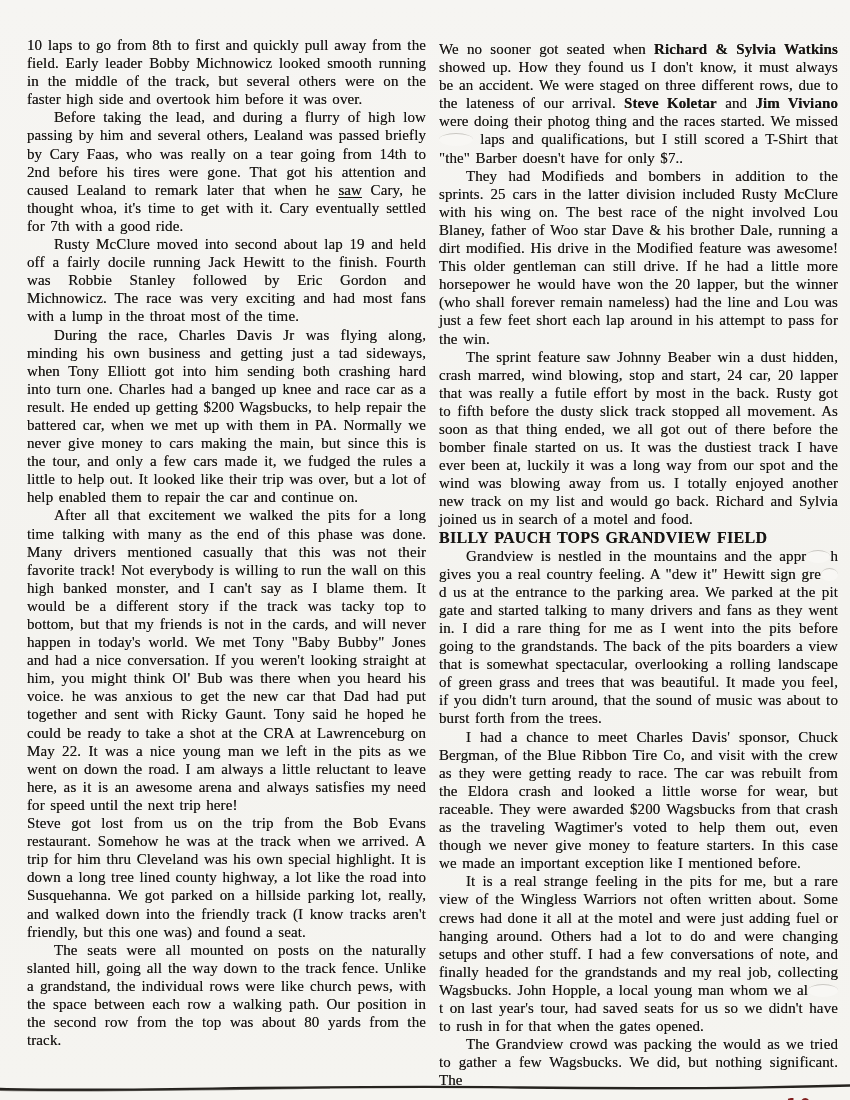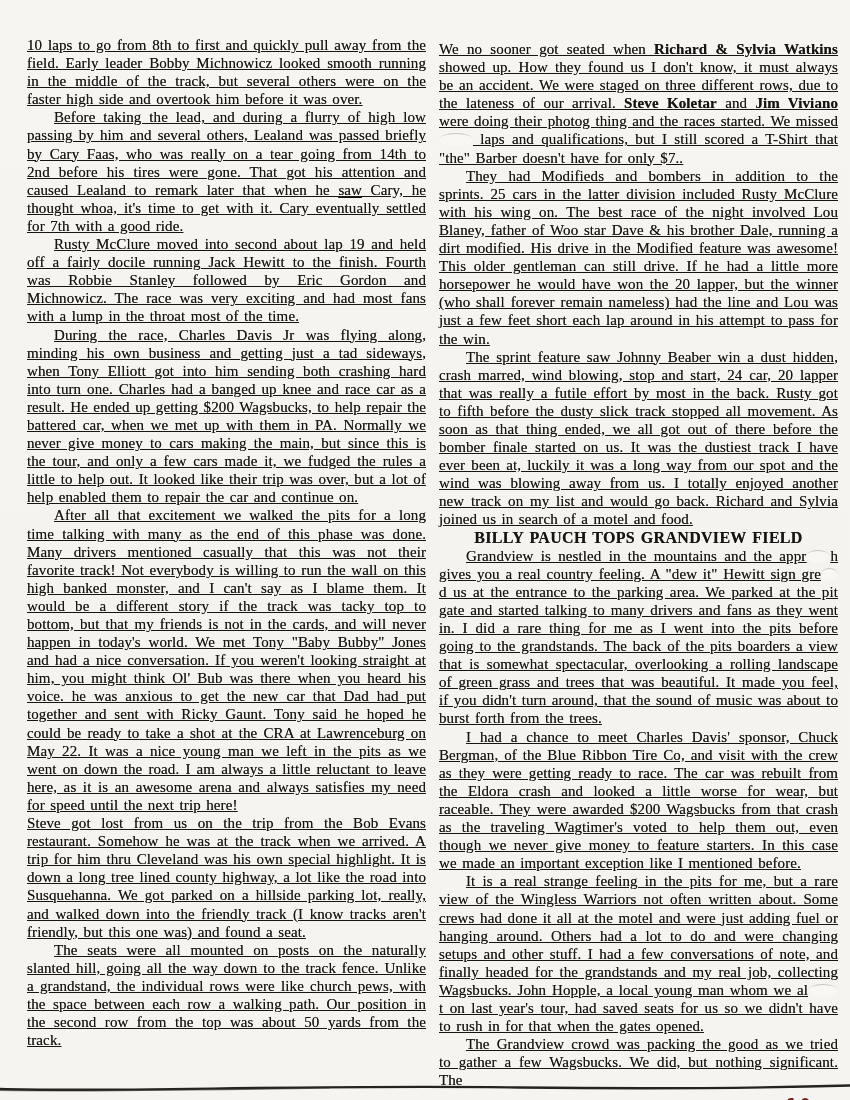--- a/index.html
+++ b/index.html
@@ -17,25 +17,25 @@
     width:399px;
     font-size:15px;
     line-height:18.1px;
     text-align:justify;
     word-spacing:1.6px;
     letter-spacing:0.1px;
     text-shadow:0 0 0.4px rgba(20,15,10,0.65);
   }
   .col-left{left:27px;top:36px;}
   .col-right{left:431px;top:40px;margin-left:8px;}
-  p{margin:0;padding:0;text-decoration:underline;}
+  p{margin:0;padding:0;}
   p.indent{text-indent:27px;}
   h3.heading{
     margin:0;padding:0;
-    text-align:center;
+    text-align:left;
     font-size:16px;
     font-weight:bold;
     line-height:18.1px;
     letter-spacing:0.3px;
     text-indent:0;
   }
   .b{font-weight:bold;}
   .u{
     text-decoration:underline;
     text-decoration-thickness:1.4px;
@@ -75,32 +75,32 @@
 
 <div class="page">
 
   <div class="col col-left">
     <p>10 laps to go from 8th to first and quickly pull away from the field. Early leader Bobby Michnowicz looked smooth running in the middle of the track, but several others were on the faster high side and overtook him before it was over.</p>
     <p class="indent"><span>Before taking the lead, and during a flurry of high low passing by him and several others, Lealand was passed briefly by Cary Faas, who was really on a tear going from 14th to 2nd before his tires were gone. That got his attention and caused Lealand to remark later that when he </span><span class="u">saw</span><span> Cary, he thought whoa, it's time to get with it. Cary eventually settled for 7th with a good ride.</span></p>
     <p class="indent">Rusty McClure moved into second about lap 19 and held off a fairly docile running Jack Hewitt to the finish. Fourth was Robbie Stanley followed by Eric Gordon and Michnowicz. The race was very exciting and had most fans with a lump in the throat most of the time.</p>
     <p class="indent">During the race, Charles Davis Jr was flying along, minding his own business and getting just a tad sideways, when Tony Elliott got into him sending both crashing hard into turn one. Charles had a banged up knee and race car as a result. He ended up getting $200 Wagsbucks, to help repair the battered car, when we met up with them in PA. Normally we never give money to cars making the main, but since this is the tour, and only a few cars made it, we fudged the rules a little to help out. It looked like their trip was over, but a lot of help enabled them to repair the car and continue on.</p>
     <p class="indent">After all that excitement we walked the pits for a long time talking with many as the end of this phase was done. Many drivers mentioned casually that this was not their favorite track! Not everybody is willing to run the wall on this high banked monster, and I can't say as I blame them. It would be a different story if the track was tacky top to bottom, but that my friends is not in the cards, and will never happen in today's world. We met Tony "Baby Bubby" Jones and had a nice conversation. If you weren't looking straight at him, you might think Ol' Bub was there when you heard his voice. he was anxious to get the new car that Dad had put together and sent with Ricky Gaunt. Tony said he hoped he could be ready to take a shot at the CRA at Lawrenceburg on May 22. It was a nice young man we left in the pits as we went on down the road. I am always a little reluctant to leave here, as it is an awesome arena and always satisfies my need for speed until the next trip here!</p>
     <p>Steve got lost from us on the trip from the Bob Evans restaurant. Somehow he was at the track when we arrived. A trip for him thru Cleveland was his own special highlight. It is down a long tree lined county highway, a lot like the road into Susquehanna. We got parked on a hillside parking lot, really, and walked down into the friendly track (I know tracks aren't friendly, but this one was) and found a seat.</p>
-    <p class="indent">The seats were all mounted on posts on the naturally slanted hill, going all the way down to the track fence. Unlike a grandstand, the individual rows were like church pews, with the space between each row a walking path. Our position in the second row from the top was about 50 yards from the track.</p>
+    <p class="indent">The seats were all mounted on posts on the naturally slanted hill, going all the way down to the track fence. Unlike a grandstand, the individual rows were like church pews, with the space between each row a walking path. Our position in the second row from the top was about 80 yards from the track.</p>
   </div>
 
   <div class="col col-right">
     <p><span>We no sooner got seated when </span><span class="b">Richard &amp; Sylvia Watkins</span><span> showed up. How they found us I don't know, it must always be an accident. We were staged on three different rows, due to the lateness of our arrival. </span><span class="b">Steve Koletar</span><span> and </span><span class="b">Jim Viviano</span><span> were doing their photog thing and the races started. We missed </span><span class="blob blob-a"></span><span> laps and qualifications, but I still scored a T-Shirt that "the" Barber doesn't have for only $7..</span></p>
     <p class="indent">They had Modifieds and bombers in addition to the sprints. 25 cars in the latter division included Rusty McClure with his wing on. The best race of the night involved Lou Blaney, father of Woo star Dave &amp; his brother Dale, running a dirt modified. His drive in the Modified feature was awesome! This older gentleman can still drive. If he had a little more horsepower he would have won the 20 lapper, but the winner (who shall forever remain nameless) had the line and Lou was just a few feet short each lap around in his attempt to pass for the win.</p>
     <p class="indent">The sprint feature saw Johnny Beaber win a dust hidden, crash marred, wind blowing, stop and start, 24 car, 20 lapper that was really a futile effort by most in the back. Rusty got to fifth before the dusty slick track stopped all movement. As soon as that thing ended, we all got out of there before the bomber finale started on us. It was the dustiest track I have ever been at, luckily it was a long way from our spot and the wind was blowing away from us. I totally enjoyed another new track on my list and would go back. Richard and Sylvia joined us in search of a motel and food.</p>
     <h3 class="heading">BILLY PAUCH TOPS GRANDVIEW FIELD</h3>
     <p class="indent"><span>Grandview is nestled in the mountains and the appr</span><span class="blob blob-b"></span><span>h gives you a real country feeling. A "dew it" Hewitt sign gre</span><span class="blob blob-c"></span><span>d us at the entrance to the parking area. We parked at the pit gate and started talking to many drivers and fans as they went in. I did a rare thing for me as I went into the pits before going to the grandstands. The back of the pits boarders a view that is somewhat spectacular, overlooking a rolling landscape of green grass and trees that was beautiful. It made you feel, if you didn't turn around, that the sound of music was about to burst forth from the trees.</span></p>
     <p class="indent">I had a chance to meet Charles Davis' sponsor, Chuck Bergman, of the Blue Ribbon Tire Co, and visit with the crew as they were getting ready to race. The car was rebuilt from the Eldora crash and looked a little worse for wear, but raceable. They were awarded $200 Wagsbucks from that crash as the traveling Wagtimer's voted to help them out, even though we never give money to feature starters. In this case we made an important exception like I mentioned before.</p>
     <p class="indent"><span>It is a real strange feeling in the pits for me, but a rare view of the Wingless Warriors not often written about. Some crews had done it all at the motel and were just adding fuel or hanging around. Others had a lot to do and were changing setups and other stuff. I had a few conversations of note, and finally headed for the grandstands and my real job, collecting Wagsbucks. John Hopple, a local young man whom we al</span><span class="blob blob-d"></span><span>t on last year's tour, had saved seats for us so we didn't have to rush in for that when the gates opened.</span></p>
-    <p class="indent">The Grandview crowd was packing the good as we tried to gather a few Wagsbucks. We did, but nothing significant. The</p>
+    <p class="indent">The Grandview crowd was packing the would as we tried to gather a few Wagsbucks. We did, but nothing significant. The</p>
   </div>
 
   <div class="page-number">10</div>
 
   <svg class="edge-line" viewBox="0 0 850 20" xmlns="http://www.w3.org/2000/svg">
     <path d="M0,11 C120,14.5 300,6.5 520,9.5 C650,11.2 780,9.5 850,7.5" stroke="#26231f" stroke-width="2.4" fill="none" stroke-linecap="round"></path>
     <path d="M0,12.5 C90,14 200,12 330,10" stroke="#3a3732" stroke-width="1.2" fill="none" opacity="0.6"></path>
   </svg>
 
 </div>

